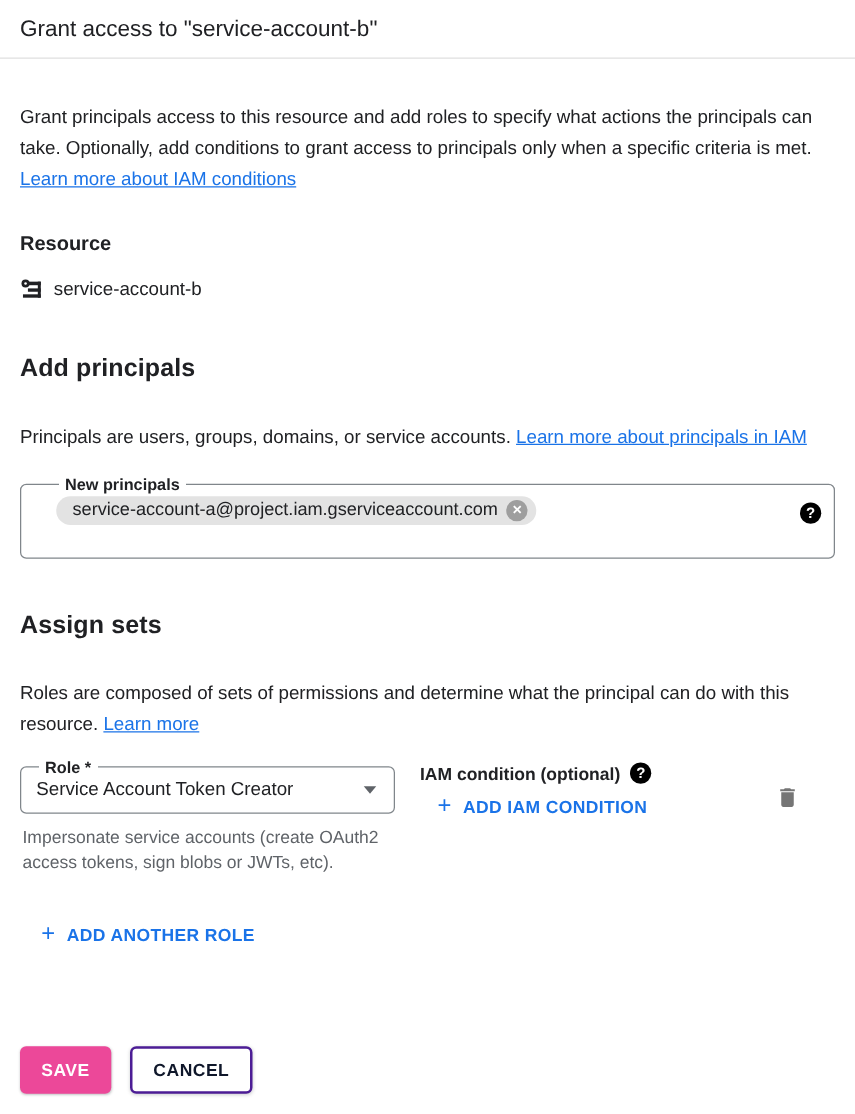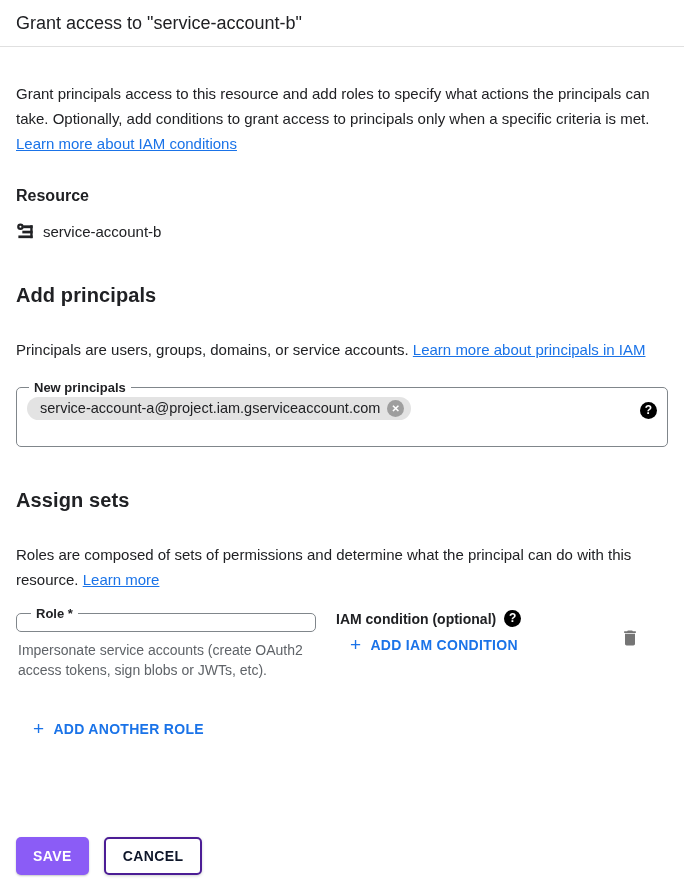--- a/index.html
+++ b/index.html
@@ -39,21 +39,21 @@
     font-size: 20px; font-weight: 700; margin: 43px 16px 0 16px;
     letter-spacing: .1px;
   }
   .add-principals-heading { margin-top: 43px; }
   .heading-para { margin-top: 30px; }
 
   fieldset.outlined {
     border: 1px solid #80868b;
     border-radius: 5px;
     margin: 18px 16px 0 16px;
-    padding: 0 10px 8px 10px;
+    padding: 0 10px 8px 28px;
   }
   fieldset.outlined legend {
     font-size: 13px; font-weight: 700; color: #202124;
     padding: 0 5px; margin-left: 2px;
   }
   .principals-field { height: 67px; cursor: text; }
   .principals-inner { display: flex; align-items: flex-start; justify-content: space-between; margin-top: 2px; }
   .chip {
     display: inline-flex; gap: 7px;
     background: #e3e3e3; border-radius: 13px;
@@ -122,21 +122,21 @@
   .footer-actions {
     position: absolute; left: 16px; bottom: 16px;
     display: flex; gap: 15px; align-items: center;
   }
   .btn {
     height: 38px; border-radius: 5px; cursor: pointer;
     font-family: inherit; font-size: 14px; font-weight: 700;
     letter-spacing: .4px; padding: 0 17px;
   }
   .btn-primary {
-    background: #8b5cf6; color: #ffffff; border: none;
+    background: #ec4899; color: #ffffff; border: none;
     box-shadow: 0 1px 2px rgba(60,64,67,.3);
   }
   .btn-secondary {
     background: #ffffff; color: #0f172a; border: 2px solid #4c1d95;
     box-shadow: 0 1px 3px rgba(60,64,67,.25);
   }
 </style>
 </head>
 <body>
 
@@ -180,20 +180,24 @@
 </fieldset>
 
 <h2 class="section-heading-lg assign-roles-heading">Assign sets</h2>
 
 <p class="para heading-para"><span>Roles are composed of sets of permissions and determine what the principal can do with this resource. </span><a class="inline-link">Learn more</a></p>
 
 <div class="role-row">
   <div class="role-col">
     <fieldset class="role-select">
       <legend>Role *</legend>
+      <div class="select-row">
+        <span class="select-value">Service Account Token Creator</span>
+        <span class="arrow-down"></span>
+      </div>
     </fieldset>
     <div class="role-desc">Impersonate service accounts (create OAuth2 access tokens, sign blobs or JWTs, etc).</div>
   </div>
 
   <div class="cond-col">
     <div class="cond-label-row">
       <span>IAM condition (optional)</span>
       <span class="help-icon">?</span>
     </div>
     <button class="text-btn add-condition-btn">

